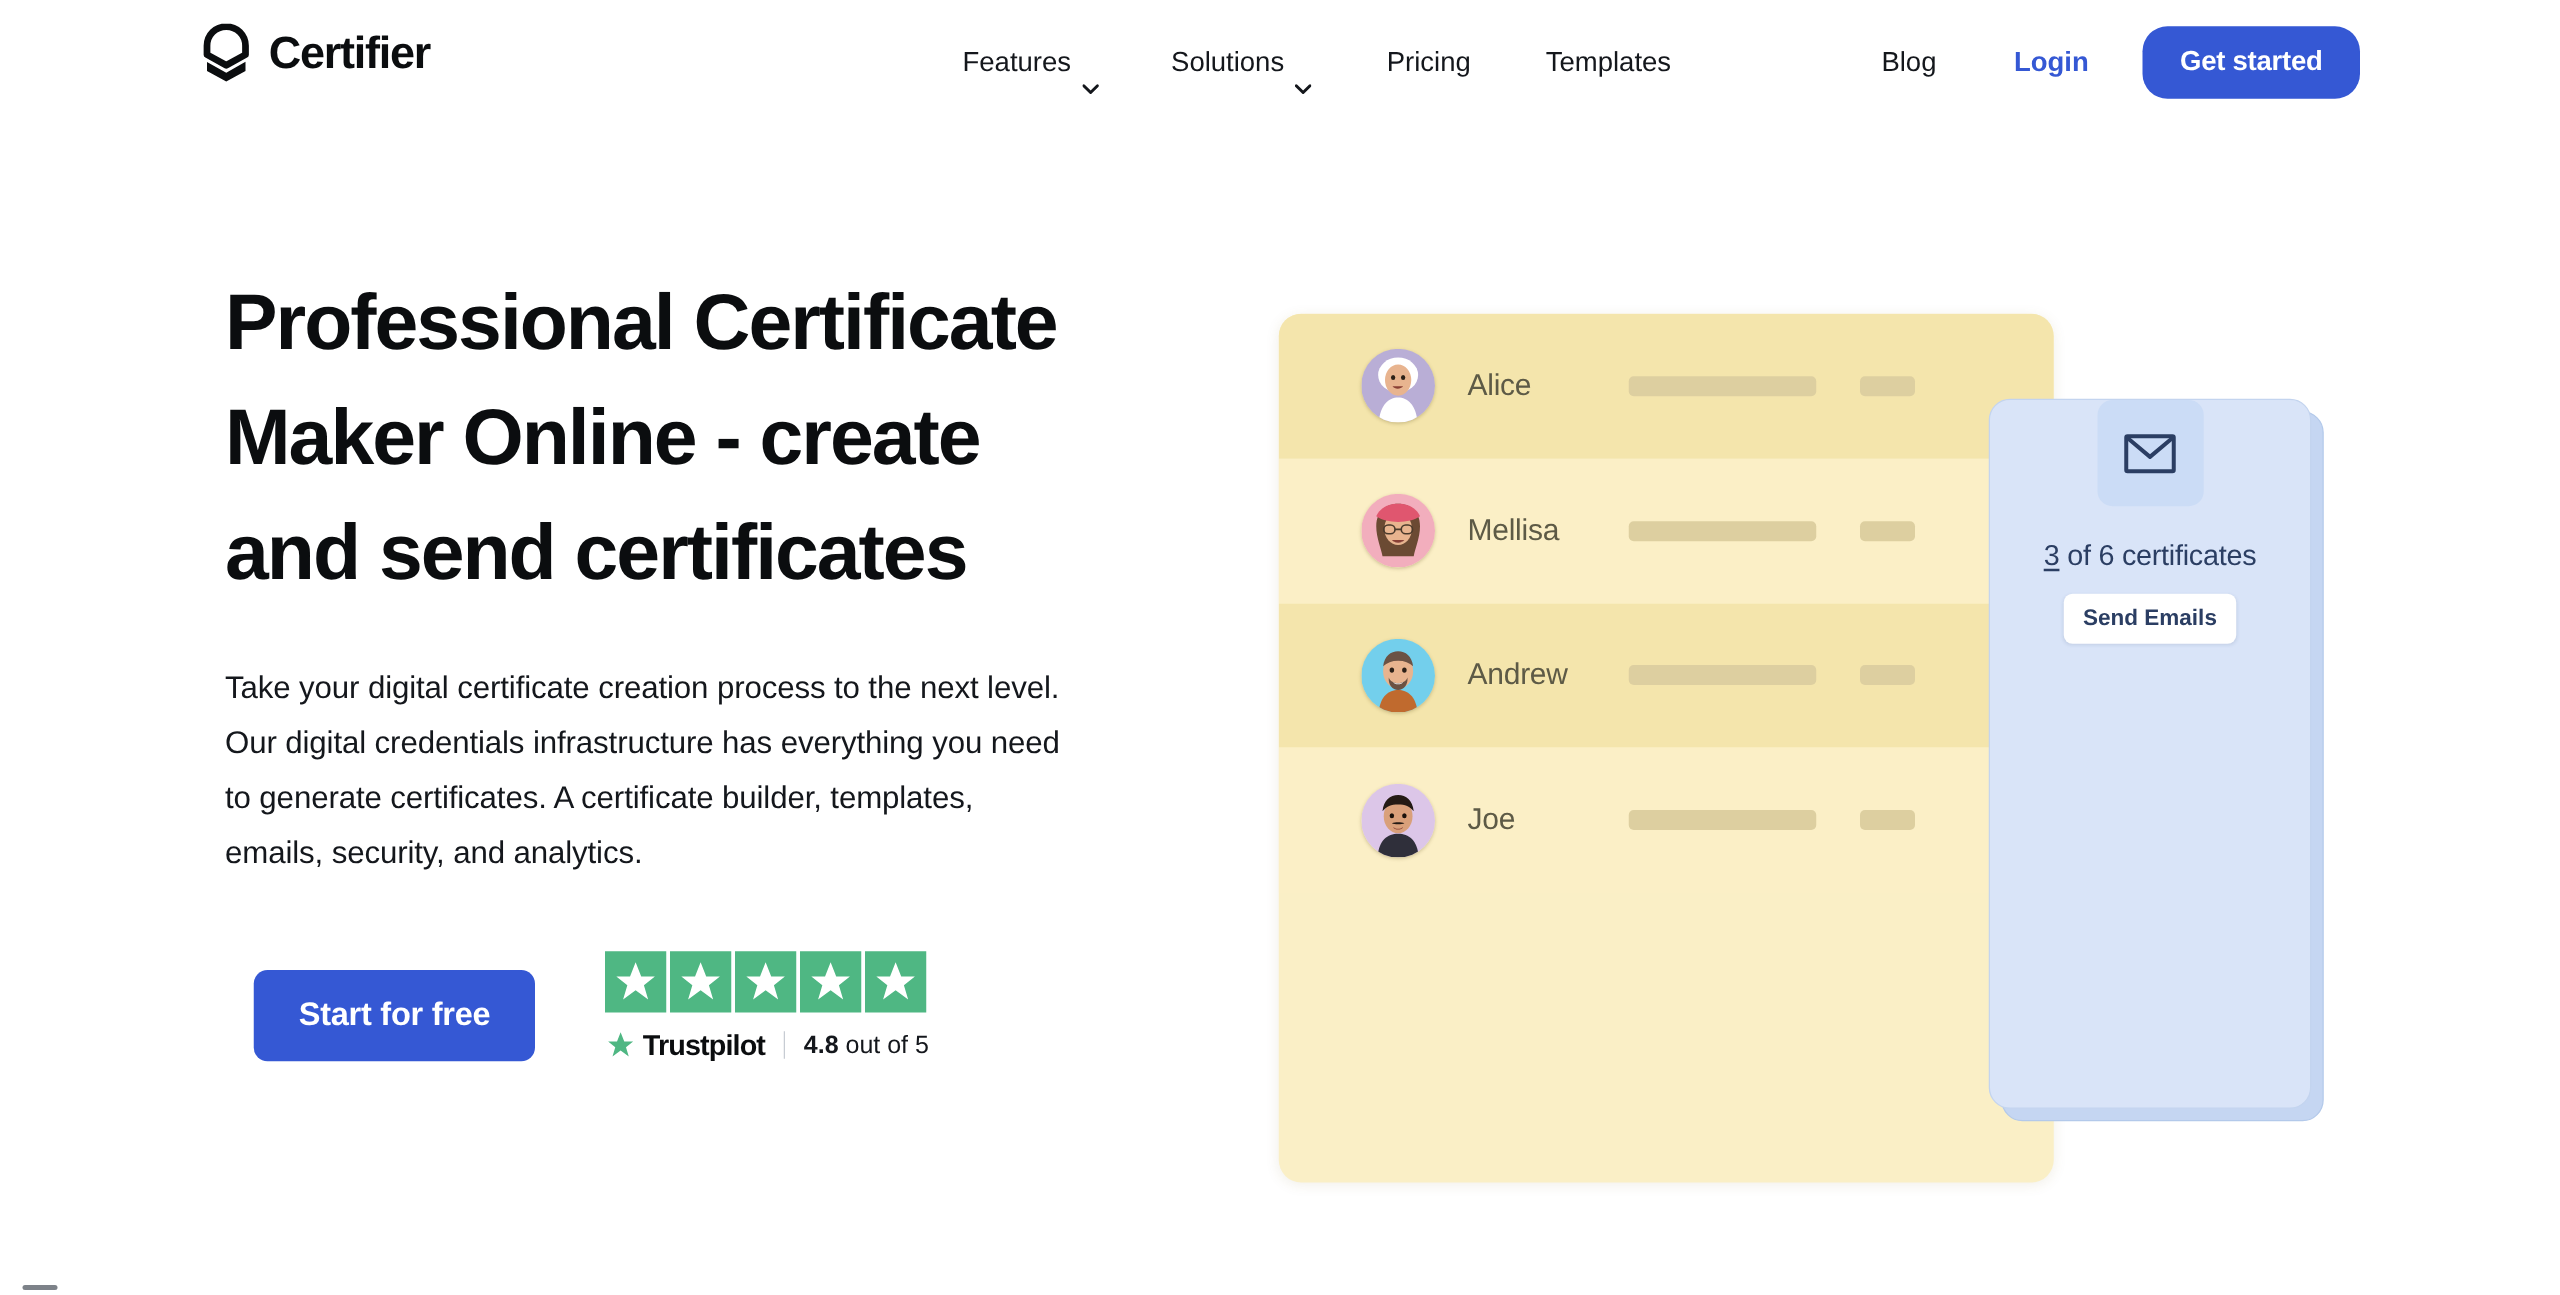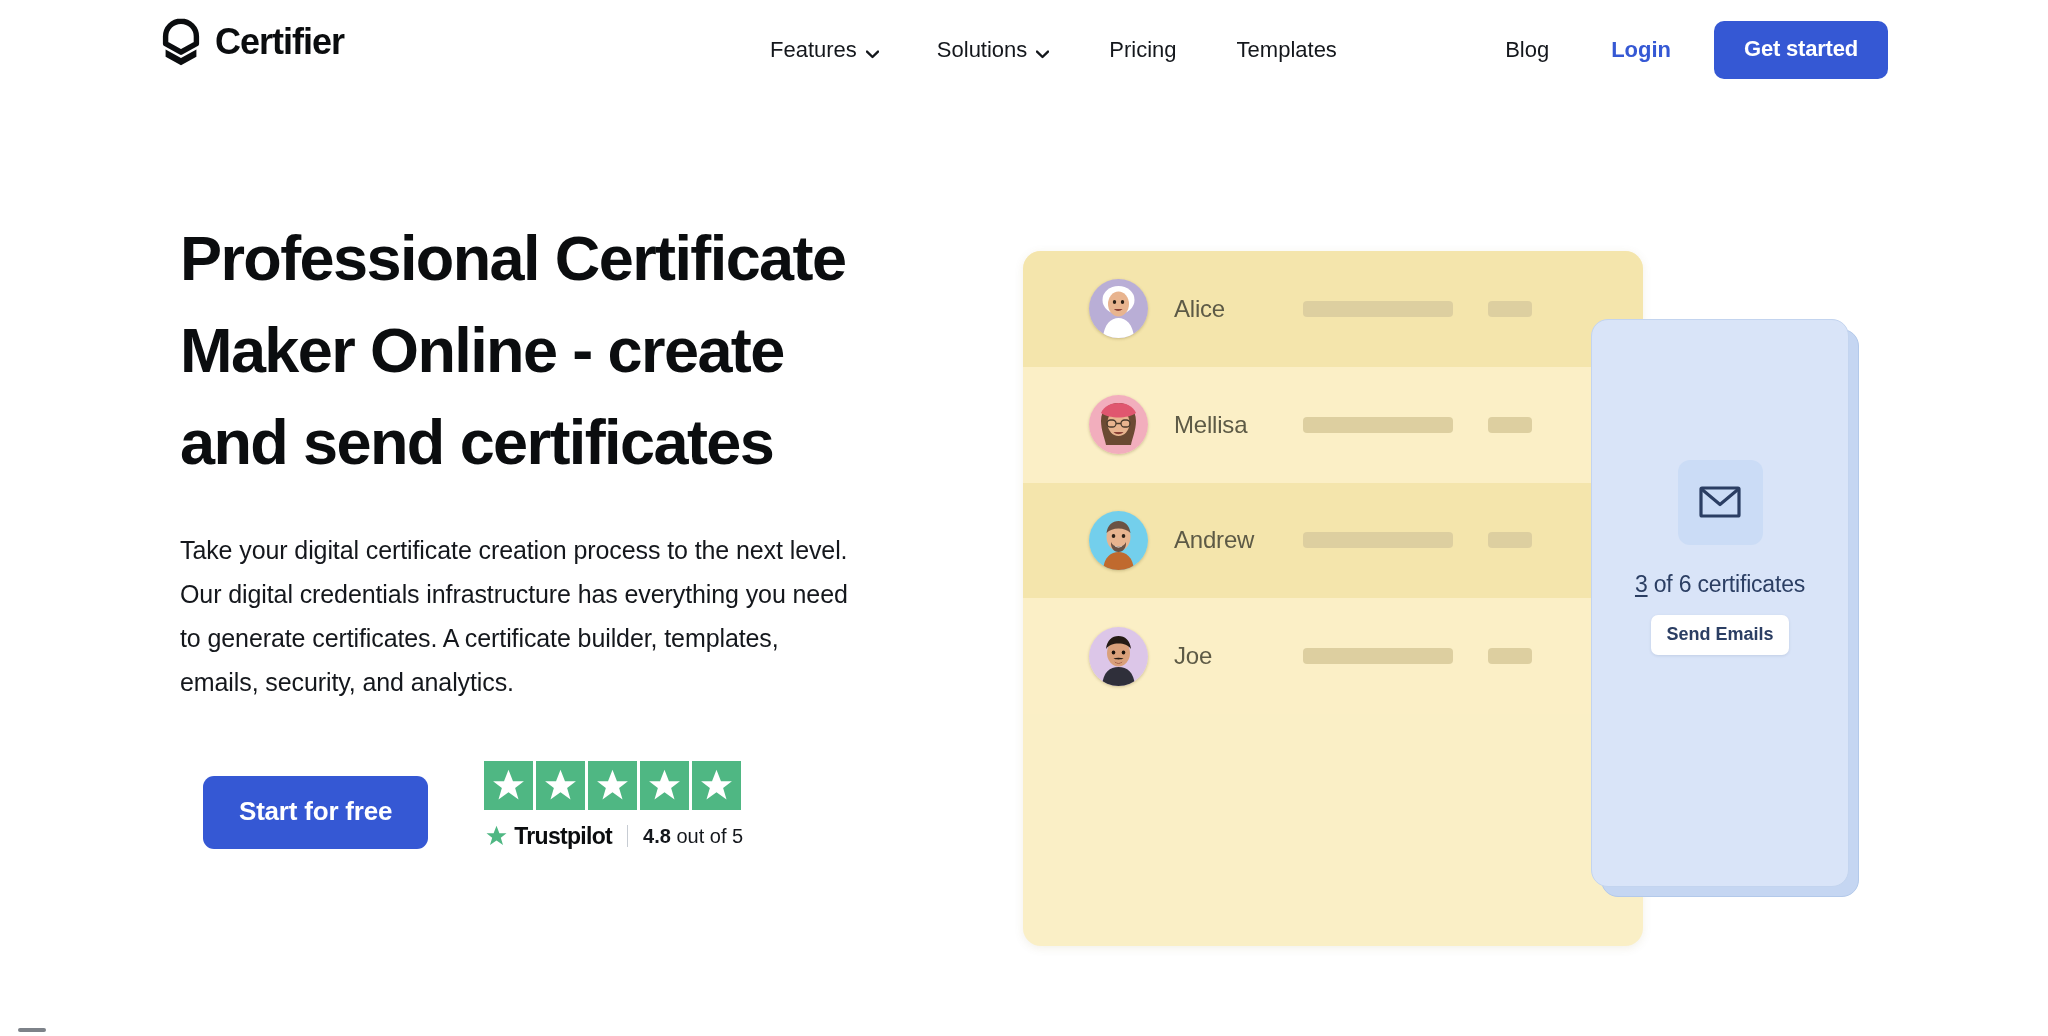--- a/index.html
+++ b/index.html
@@ -42,21 +42,21 @@
     line-height: 1;
   }
 
   .nav {
     position: absolute; left: 770px; top: 0;
     height: 100px;
     display: flex; align-items: center;
     gap: 0;
   }
   .nav-item {
-    display: flex; align-items: flex-start; gap: 9px;
+    display: flex; align-items: flex-end; gap: 9px;
     font-size: 22px;
     color: #14171c;
     cursor: pointer;
     padding: 0 0;
     white-space: nowrap;
   }
   .chev {
     width: 13px; height: 9px; display: inline-block;
     position: relative; top: 2px;
   }
@@ -74,21 +74,21 @@
     font-size: 22px; color: #3558d4; font-weight: 700; cursor: pointer;
     white-space: nowrap; margin-right: 43px;
   }
   .btn-getstarted {
     background: #3558d4;
     color: #fff;
     font-size: 22px;
     font-weight: 700;
     letter-spacing: -0.2px;
     border: none;
-    border-radius: 10px;
+    border-radius: 20px;
     padding: 15px 30px 17px 30px;
     cursor: pointer;
     font-family: inherit;
     white-space: nowrap;
   }
 
   
   .hero-left { position: absolute; left: 180px; top: 212px; width: 720px; }
 
   .headline {
@@ -206,21 +206,21 @@
     border: 1px solid #b3c9ea;
     border-radius: 17px;
   }
   .email-card {
     position: absolute; left: 0; top: 0;
     width: 258px; height: 568px;
     background: #d9e4f8;
     border: 1px solid #c3d4ef;
     border-radius: 17px;
     display: flex; flex-direction: column;
-    align-items: center; justify-content: center;
+    align-items: center; justify-content: flex-start;
     padding-bottom: 92px;
   }
   .email-tile {
     width: 85px; height: 85px;
     background: #cbdcf6;
     border-radius: 12px;
     display: flex; align-items: center; justify-content: center;
   }
   .email-tile svg { width: 50px; height: 50px; display: block; }
   .email-count {

